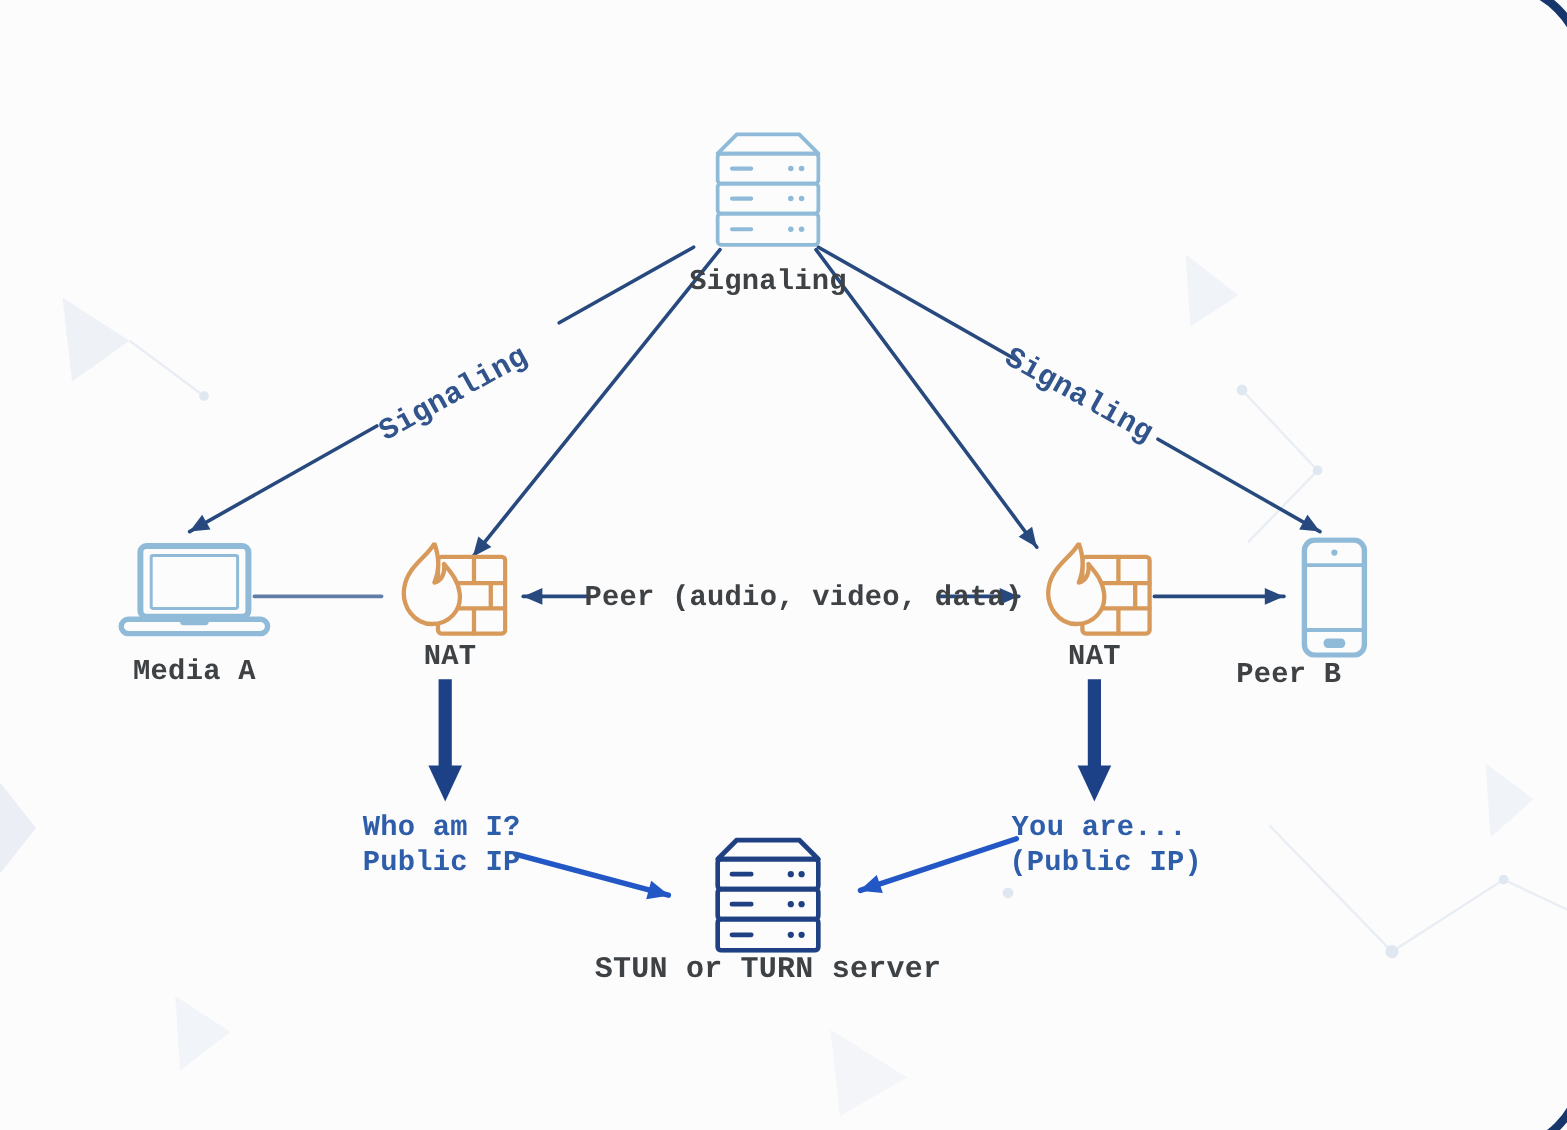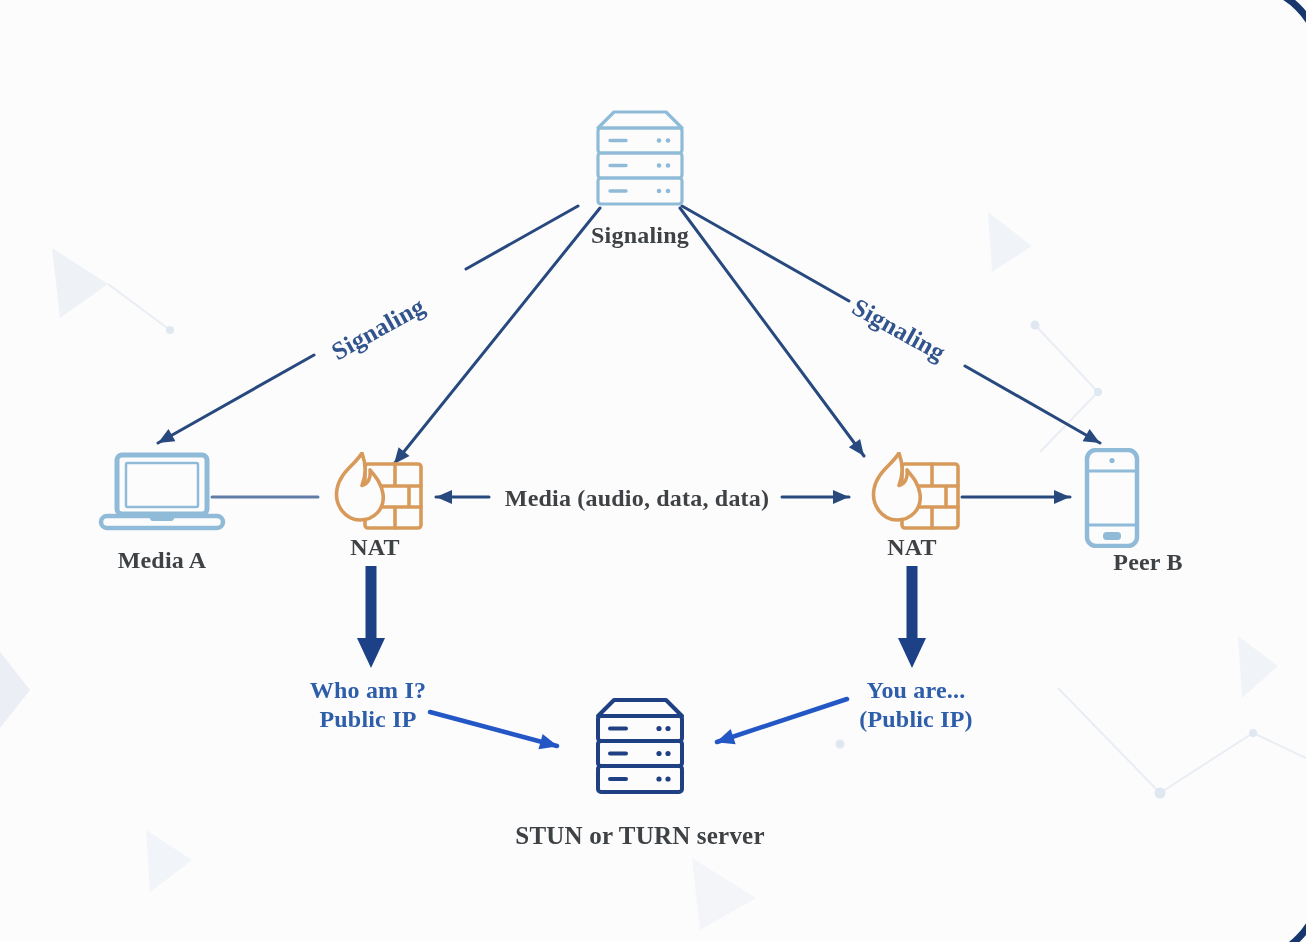--- a/index.html
+++ b/index.html
@@ -2,21 +2,21 @@
 <html style="--bg: #fcfcfd; --frame-navy: #17376c; --navy: #27497e; --thick-navy: #1c4187; --bright-blue: #2357c5; --light-blue: #90bbd8; --orange: #d89a5b; --stun-navy: #1f4082; --text-dark: #3e4245; --text-blue: #2e5ea9; --sig-blue: #32548c; --plain-line: #5f7da6;"><head>
 <meta charset="utf-8">
 <style>
   :root{
     --bg:#fcfcfd; --frame-navy:#17376c; --navy:#27497e; --thick-navy:#1c4187;
     --bright-blue:#2357c5; --light-blue:#90bbd8; --orange:#d89a5b; --stun-navy:#1f4082;
     --text-dark:#3e4245; --text-blue:#2e5ea9; --sig-blue:#32548c; --plain-line:#5f7da6;
   }
   html,body{margin:0;padding:0;background:#fff;}
   .page{position:relative;width:1306px;height:942px;background:var(--bg);overflow:hidden;
-        font-family:Liberation Serif, serif;}
+        font-family:Liberation Mono, monospace;}
   .canvas{position:absolute;left:0;top:0;width:1306px;height:942px;}
   .frame{fill:none;stroke:var(--frame-navy);stroke-width:7;}
   .e{fill:none;stroke-linecap:round;}
   .en{stroke:var(--navy);stroke-width:3;}
   .ep{stroke:var(--plain-line);stroke-width:3;}
   .eb{stroke:var(--bright-blue);stroke-width:4.5;}
   .thick{fill:none;stroke:var(--thick-navy);stroke-width:11;}
   .thick-head{fill:var(--thick-navy);stroke:none;}
   #mnavy path{fill:var(--navy);}
   #mbright path{fill:var(--bright-blue);}
@@ -160,24 +160,24 @@
     </svg>
   </div>
 
   <div class="lbl" style="left:540px;top:221px;width:200px;">
     <span>Signaling</span>
   </div>
 
   <div class="lbl" style="left:102px;top:546px;width:120px;">Media A</div>
   <div class="lbl" style="left:331px;top:533px;width:88px;">NAT</div>
   <div class="lbl" style="left:868px;top:533px;width:88px;">NAT</div>
-  <div class="lbl" style="left:1088px;top:548px;width:120px;">Peer B</div>
-  <div class="lbl" style="left:490px;top:793px;width:300px;font-size:25px;margin-top:28px;">STUN or TURN server</div>
+  <div class="lbl" style="left:1014px;top:548px;width:120px;">Peer B</div>
+  <div class="lbl" style="left:490px;top:793px;width:300px;font-size:25px;">STUN or TURN server</div>
 
-  <div class="lbl" style="left:487px;top:484px;width:300px;">Media (audio, data, data)</div>
+  <div class="lbl" style="left:487px;top:484px;width:300px;">Peer (audio, video, data)</div>
 
   <div class="lbl sig rotL" style="left:298px;top:314px;width:160px;">Signaling</div>
   <div class="lbl sig rotR" style="left:819px;top:315px;width:160px;">Signaling</div>
 
   <div class="lbl blue" style="left:293px;top:676px;width:150px;">
     <span>Who am I?</span>
     <span>Public IP</span>
   </div>
 
   <div class="lbl blue" style="left:841px;top:676px;width:150px;">

